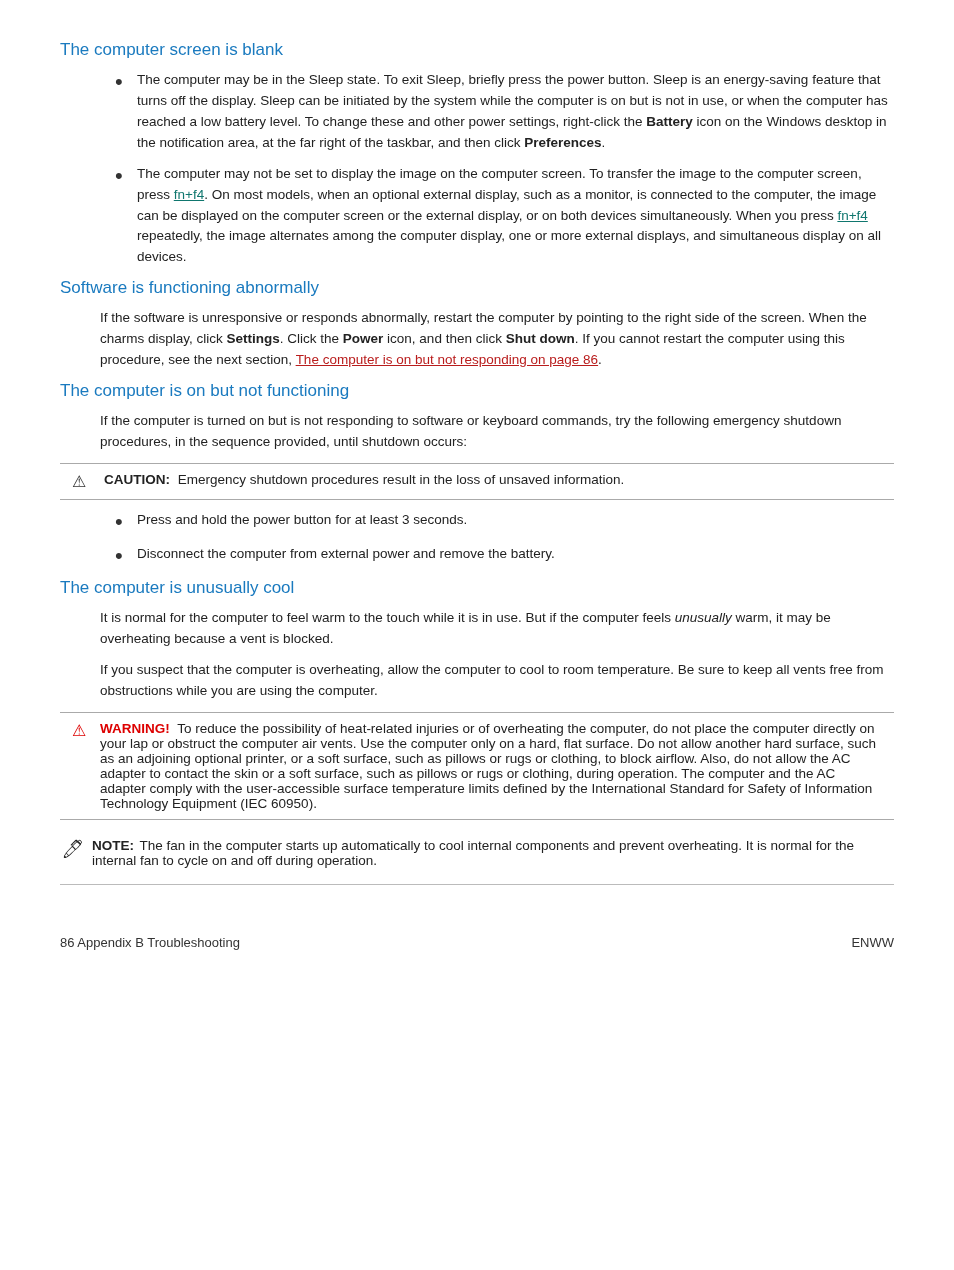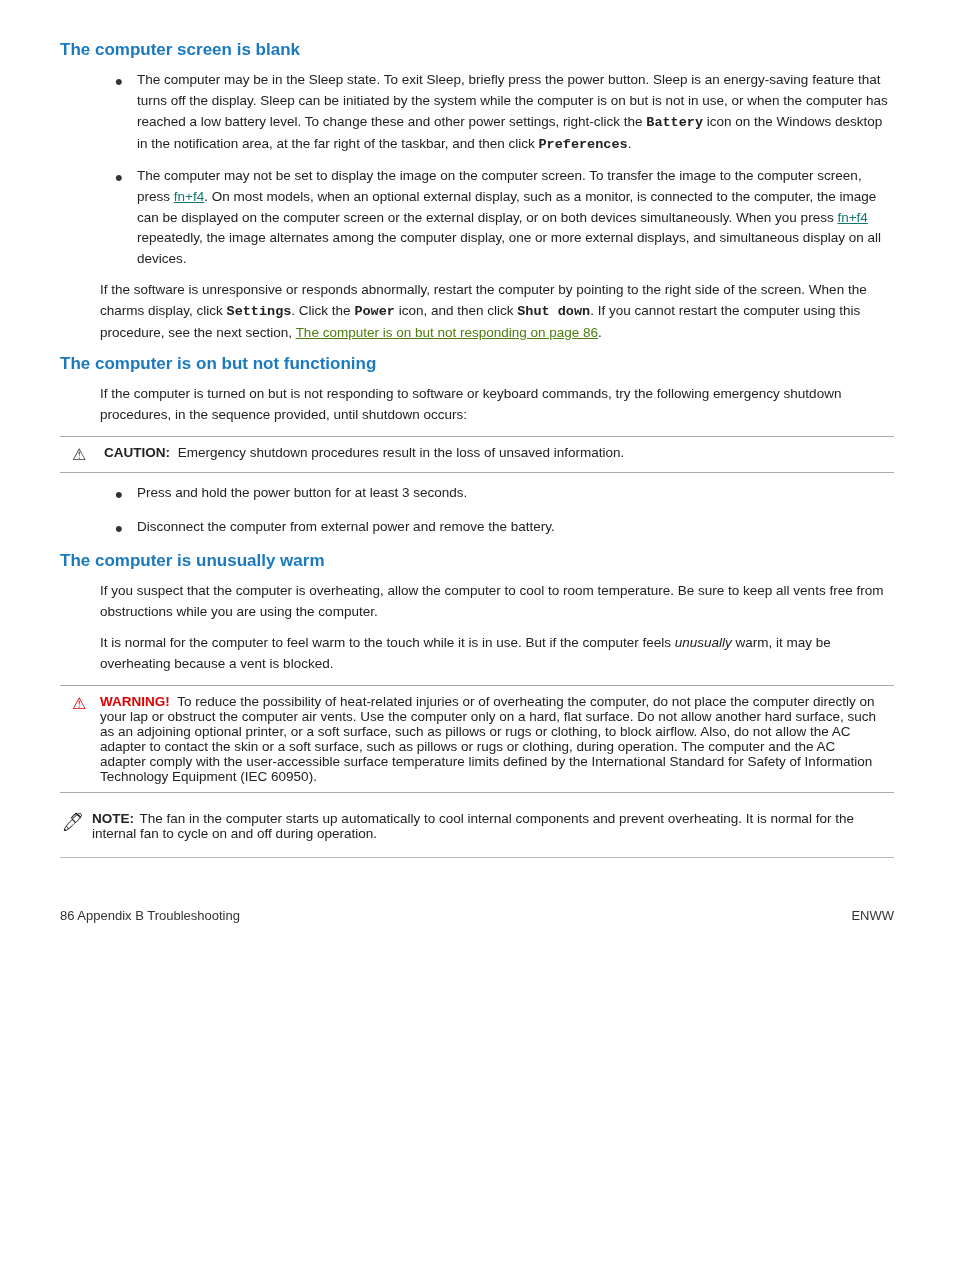--- a/index.html
+++ b/index.html
@@ -12,21 +12,21 @@
       min-height: 1270px;
       padding: 40px 60px 40px 60px;
     }
     h2 {
       color: #1a7abf;
       font-size: 17px;
       font-weight: normal;
       margin-bottom: 10px;
       margin-top: 28px;
     }
-    h2:first-child { margin-top: 0; font-weight: bold; }
+    h2:first-child { margin-top: 0; }
     .section { margin-bottom: 10px; }
     .body-text {
       margin-left: 40px;
       margin-bottom: 10px;
       line-height: 1.55;
     }
     .bullet-list {
       margin-left: 55px;
       margin-bottom: 8px;
     }
@@ -36,22 +36,22 @@
       line-height: 1.55;
     }
     .bullet-dot {
       min-width: 14px;
       font-size: 22px;
       line-height: 1.1;
       color: #333;
       margin-right: 8px;
     }
     .bullet-content { flex: 1; }
-    b, strong { font-weight: bold; font-family: Liberation Mono, monospace; }
-    .link-blue { color: #4d7c0f; text-decoration: underline; cursor: pointer; }
+    b, strong { font-weight: bold; }
+    .link-blue { color: #b91c1c; text-decoration: underline; cursor: pointer; }
     .inline-code { color: #0f766e; font-family: Arial, sans-serif; }
     .caution-box {
       display: flex;
       align-items: flex-start;
       border-top: 1px solid #aaa;
       border-bottom: 1px solid #aaa;
       padding: 8px 12px;
       margin: 10px 0 10px 0;
       background: #fff;
       gap: 8px;
@@ -143,20 +143,21 @@
       <div class="bullet-item">
         <span class="bullet-dot">•</span>
         <span class="bullet-content">
           The computer may not be set to display the image on the computer screen. To transfer the image to the computer screen, press <span class="inline-code link-blue">fn+f4</span>. On most models, when an optional external display, such as a monitor, is connected to the computer, the image can be displayed on the computer screen or the external display, or on both devices simultaneously. When you press <span class="inline-code link-blue">fn+f4</span> repeatedly, the image alternates among the computer display, one or more external displays, and simultaneous display on all devices.
         </span>
       </div>
     </div>
   </div>
 
   <div class="section">
+    <h2>Software is functioning abnormally</h2>
     <div class="body-text">
       If the software is unresponsive or responds abnormally, restart the computer by pointing to the right side of the screen. When the charms display, click <strong>Settings</strong>. Click the <strong>Power</strong> icon, and then click <strong>Shut down</strong>. If you cannot restart the computer using this procedure, see the next section, <span class="link-blue">The computer is on but not responding on page 86</span>.
     </div>
   </div>
 
   <div class="section">
     <h2>The computer is on but not functioning</h2>
     <div class="body-text">If the computer is turned on but is not responding to software or keyboard commands, try the following emergency shutdown procedures, in the sequence provided, until shutdown occurs:</div>
     <div class="caution-box">
       <span class="caution-icon">⚠</span>
@@ -171,26 +172,26 @@
         <span class="bullet-content">Press and hold the power button for at least 3 seconds.</span>
       </div>
       <div class="bullet-item">
         <span class="bullet-dot">•</span>
         <span class="bullet-content">Disconnect the computer from external power and remove the battery.</span>
       </div>
     </div>
   </div>
 
   <div class="section">
-    <h2>The computer is unusually warm</h2>
+    <h2>The computer is unusually cool</h2>
+    <div class="body-text">
+      It is normal for the computer to feel warm to the touch while it is in use. But if the computer feels <span class="italic">unusually</span> warm, it may be overheating because a vent is blocked.
+    </div>
     <div class="body-text">
       If you suspect that the computer is overheating, allow the computer to cool to room temperature. Be sure to keep all vents free from obstructions while you are using the computer.
-    </div>
-    <div class="body-text">
-      It is normal for the computer to feel warm to the touch while it is in use. But if the computer feels <span class="italic">unusually</span> warm, it may be overheating because a vent is blocked.
     </div>
     <div class="warning-box">
       <span class="warning-icon">⚠</span>
       <span>
         <span class="warning-label">WARNING!</span>
         <span>To reduce the possibility of heat-related injuries or of overheating the computer, do not place the computer directly on your lap or obstruct the computer air vents. Use the computer only on a hard, flat surface. Do not allow another hard surface, such as an adjoining optional printer, or a soft surface, such as pillows or rugs or clothing, to block airflow. Also, do not allow the AC adapter to contact the skin or a soft surface, such as pillows or rugs or clothing, during operation. The computer and the AC adapter comply with the user-accessible surface temperature limits defined by the International Standard for Safety of Information Technology Equipment (IEC 60950).</span>
       </span>
     </div>
     <div class="note-box">
       <span class="note-icon">🖊</span>

